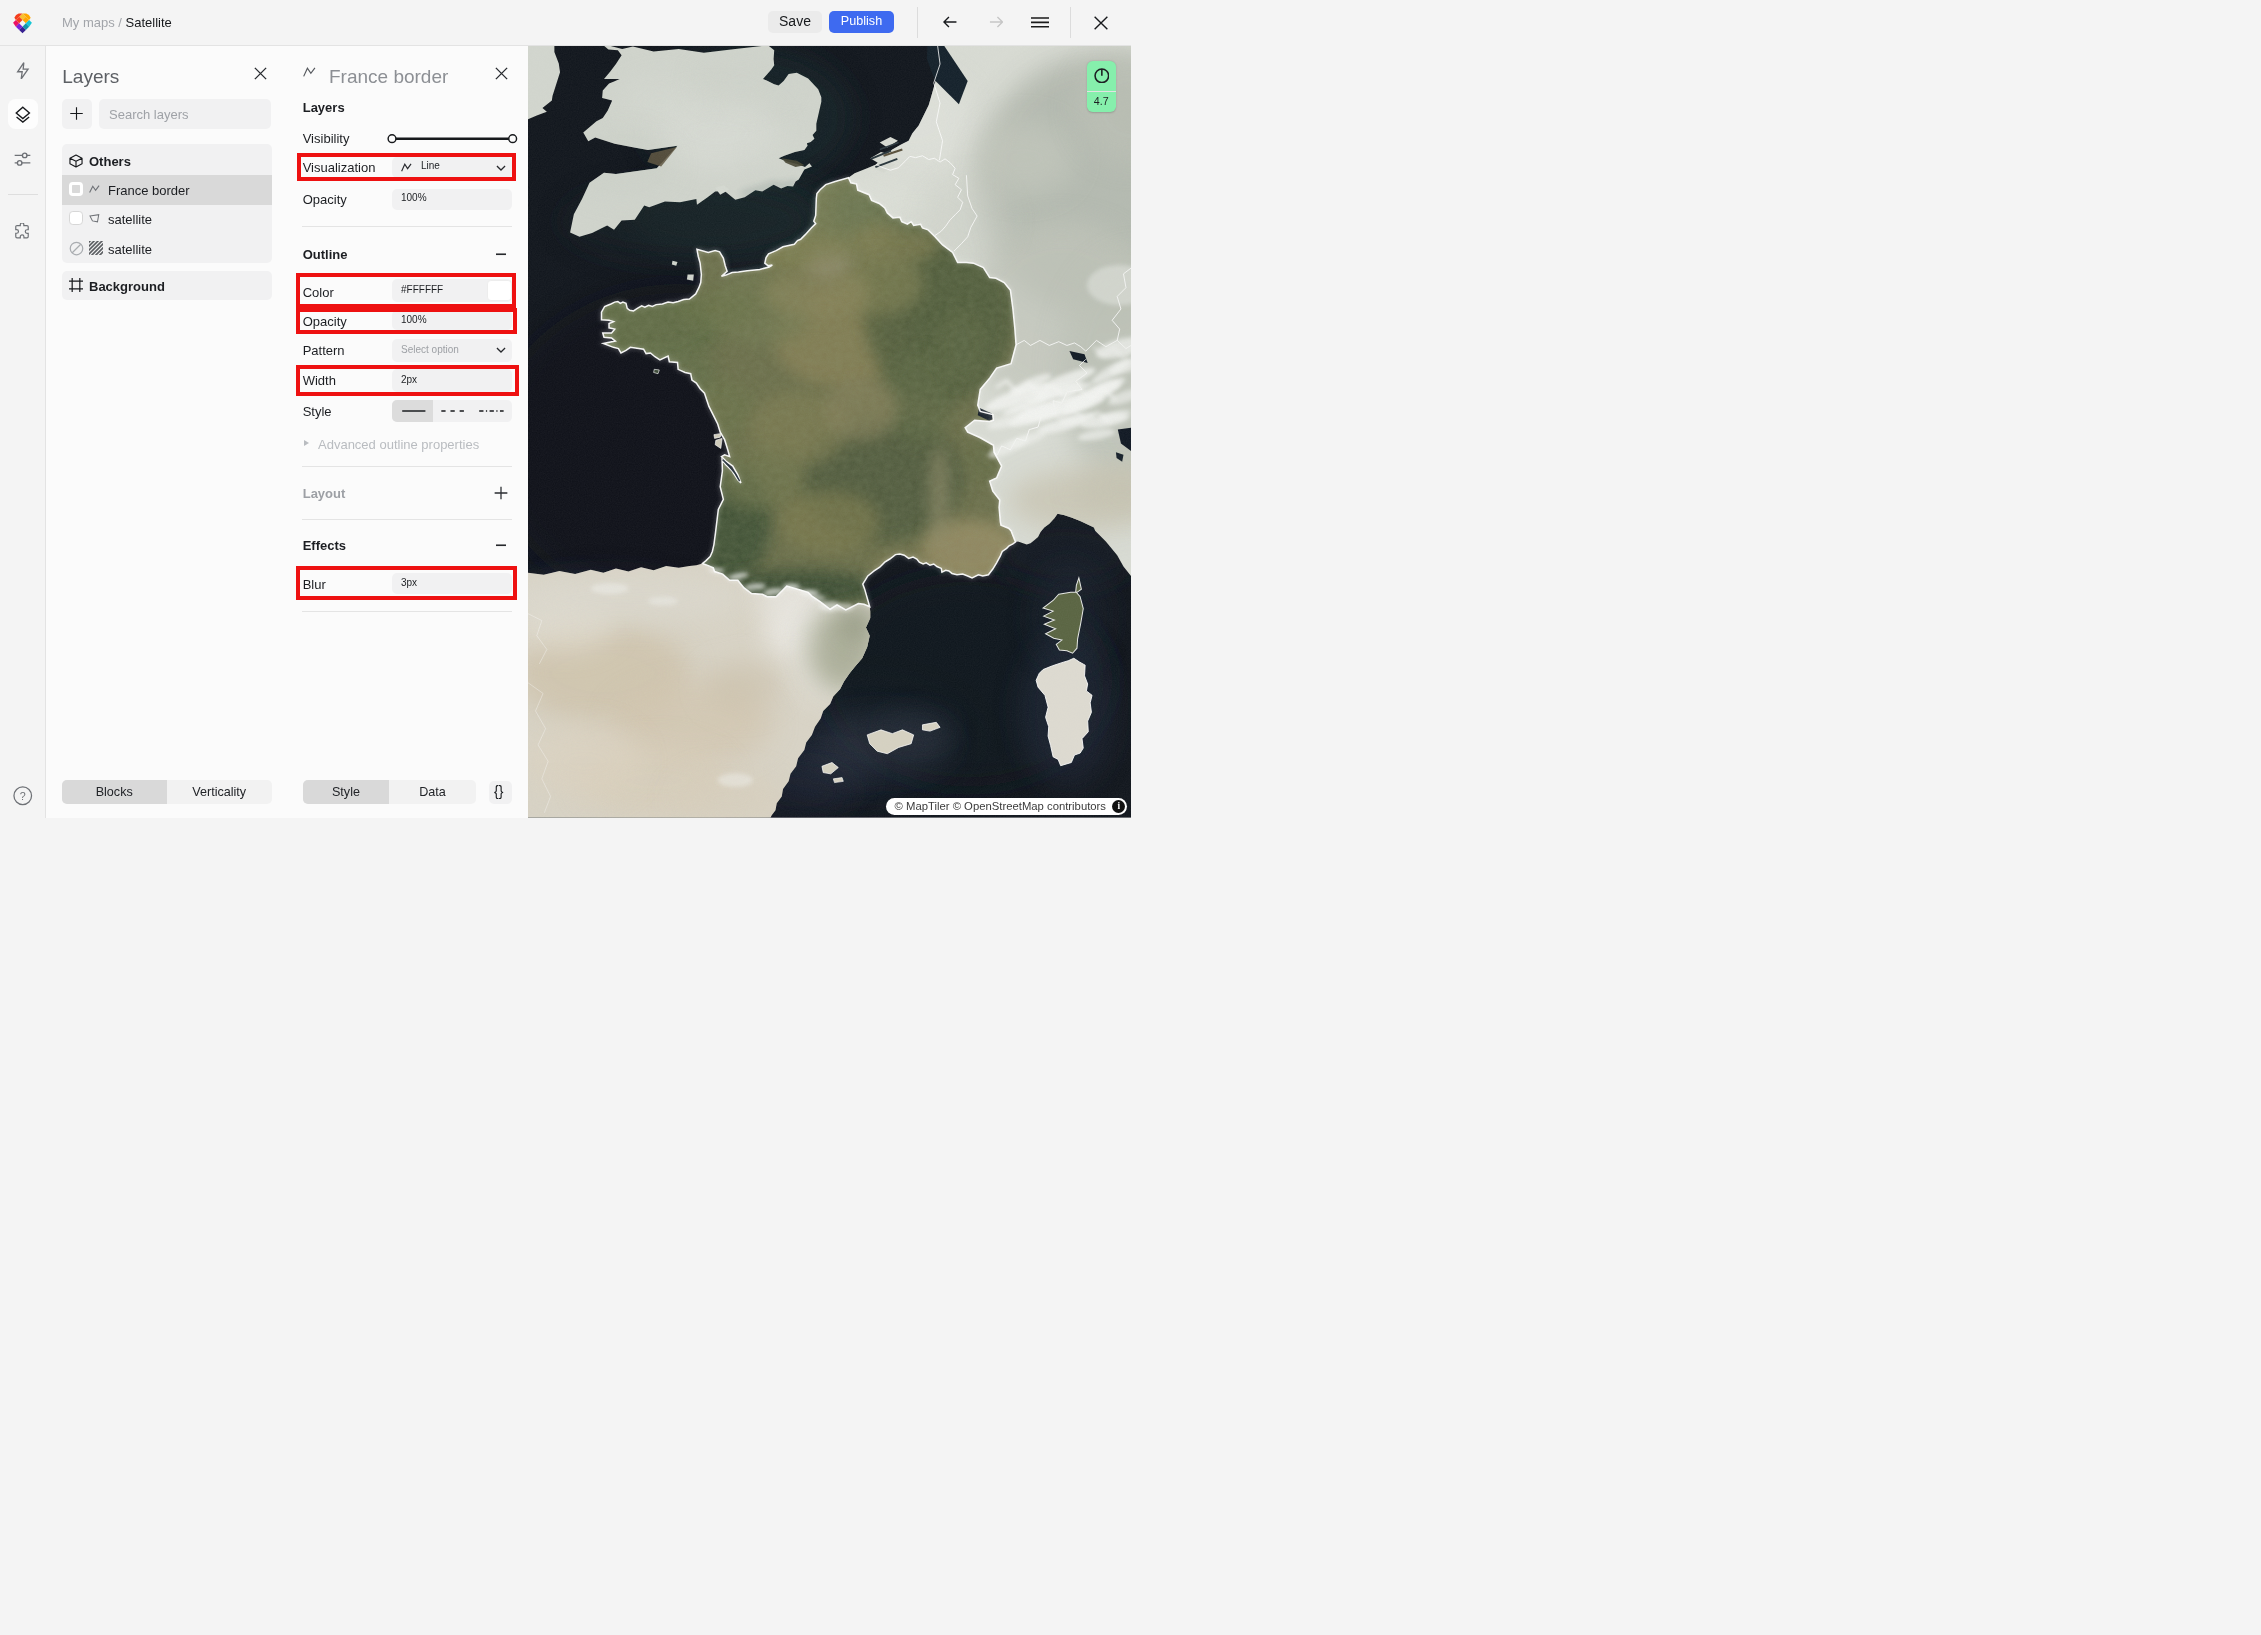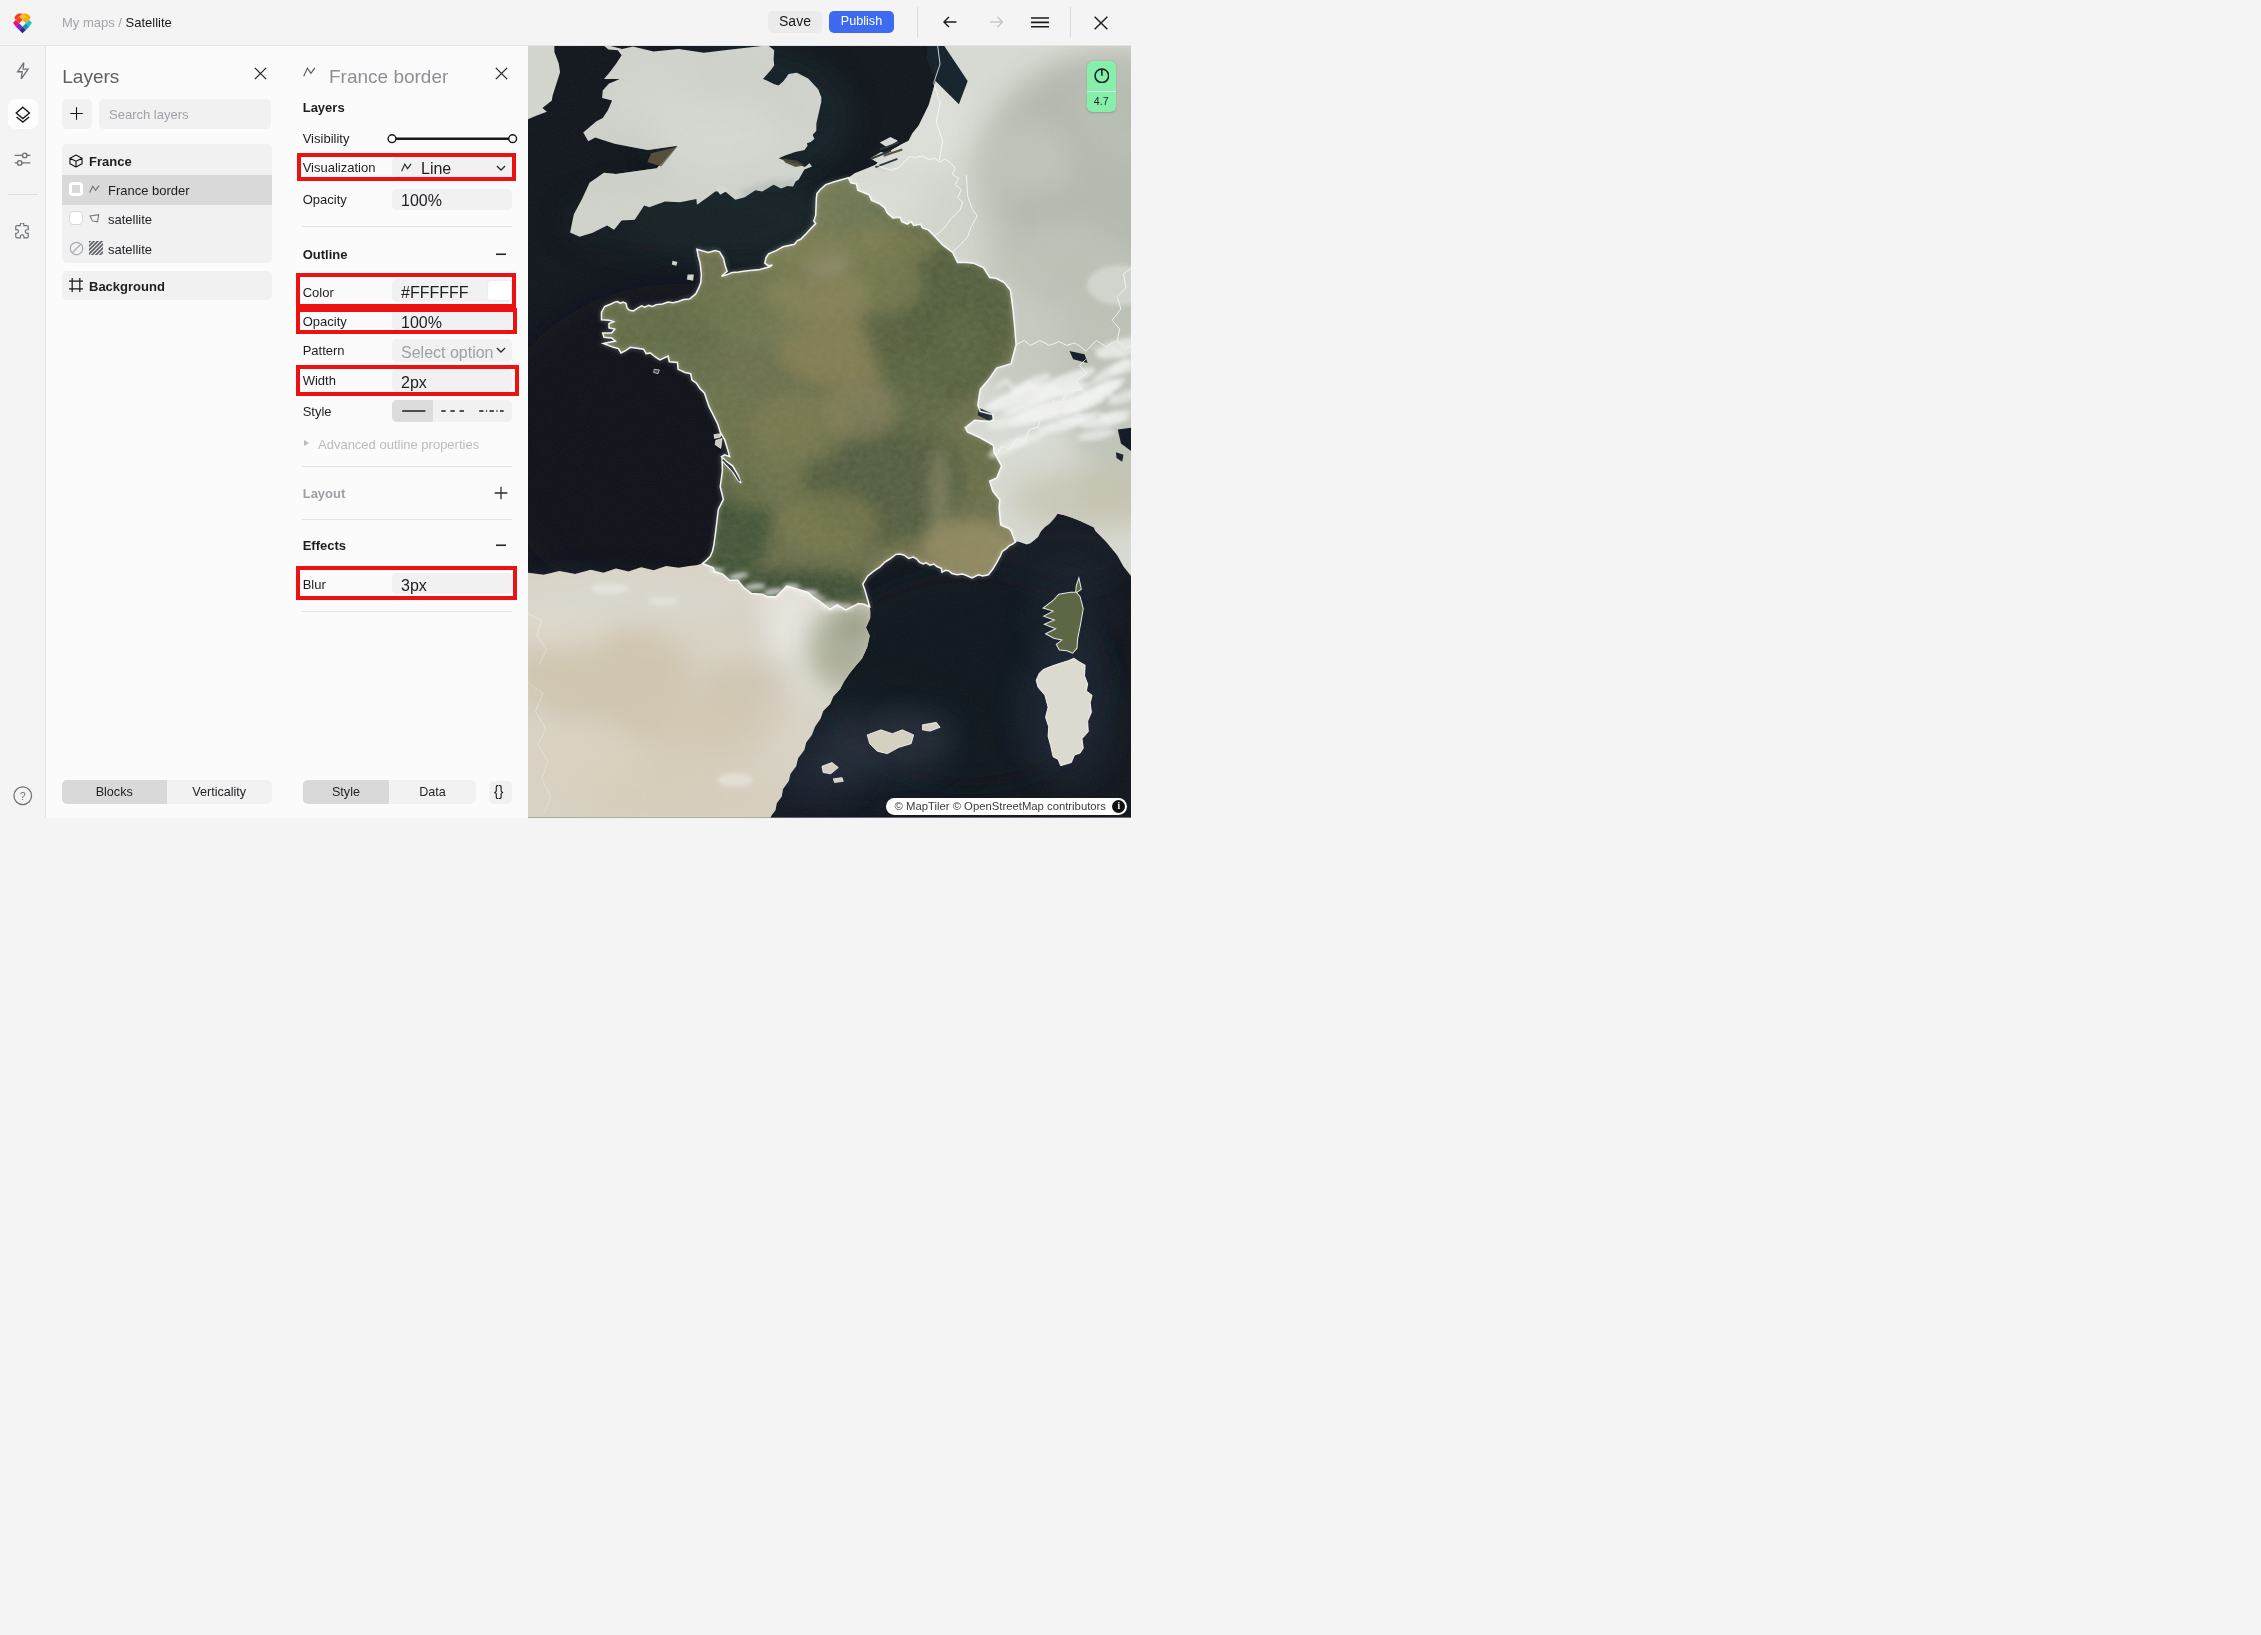--- a/index.html
+++ b/index.html
@@ -8,21 +8,21 @@
 .crumb{position:absolute;left:62px;top:0;height:45px;line-height:45px;font-size:13px;color:#a2a5aa;}
 .crumb b{color:#17191c;font-weight:400;}
 .sidebar{position:absolute;left:0;top:46px;width:45px;height:772px;background:#f4f4f4;border-right:0.6px solid #e3e3e3;z-index:19;}
 .panel{position:absolute;top:46px;height:772px;background:#fbfbfb;z-index:10;}
 #layersPanel{left:46px;width:241px;border-right:0.6px solid #e5e5e5;}
 #propsPanel{left:287px;width:241px;}
 .ptitle{position:absolute;font-size:19px;color:#5d6065;}
 .xbtn{position:absolute;width:15px;height:15px;}
 .ctl{position:absolute;background:#f1f1f2;border-radius:5px;}
 .lbl{position:absolute;font-size:13px;color:#1c1e22;}
-.val{position:absolute;font-size:16px;color:#1c1e22;}
+.val{position:absolute;font-size:10px;color:#1c1e22;}
 .bold{font-weight:700;}
 .gray{color:#9da0a5;}
 .divider{position:absolute;height:0.6px;background:#e4e4e4;left:15.4px;width:210px;}
 .redbox{position:absolute;border:4.4px solid #ee1111;z-index:5;box-sizing:border-box;}
 .tabseg{position:absolute;border-radius:5px;overflow:hidden;display:flex;background:#f2f2f2;}
 .tabseg div{flex:1;text-align:center;font-size:12.6px;color:#222428;display:flex;align-items:center;justify-content:center;}
 svg{display:block;}
 #map{position:absolute;left:528px;top:45px;width:603px;height:773px;z-index:1;}
 </style>
 </head>
@@ -97,21 +97,21 @@
  <svg style="position:absolute;left:23px;top:60px;" width="15" height="15" viewBox="0 0 24 24">
       <path d="M12 2 V22 M2 12 H22" stroke="#17191c" stroke-width="1.8"></path>
     </svg>
  <div class="ctl" style="left:53px;top:53px;width:172px;height:30px;"></div>
  <div class="lbl" style="left:63px;top:61px;color:#9fa2a7;">Search layers</div>
 
  <div class="ctl" style="left:15.7px;top:98px;width:210px;height:119px;"></div>
  <svg style="position:absolute;left:23px;top:108px;" width="14" height="14" viewBox="0 0 22 22">
       <path d="M11 1.5 L20.5 6.5 V15.5 L11 20.5 L1.5 15.5 V6.5 Z M1.5 6.5 L11 11.5 L20.5 6.5 M11 11.5 V20.5" fill="none" stroke="#17191c" stroke-width="1.8" stroke-linejoin="bevel"></path>
     </svg>
- <div class="lbl bold" style="left:43px;top:108px;">France</div>
+ <div class="lbl bold" style="left:43px;top:108px;">Others</div>
  <div style="position:absolute;left:15.7px;top:129px;width:210px;height:29.5px;background:#d9d9d9;"></div>
  <div style="position:absolute;left:23px;top:136px;width:14px;height:14px;background:transparent;border:3.1px solid #ffffff;border-radius:3.8px;box-sizing:border-box;"></div>
  <svg style="position:absolute;left:43px;top:139px;" width="10.7" height="8.2" viewBox="0 0 17 13">
       <path d="M1 12 L6 2 L10.5 8.5 L16 1" fill="none" stroke="#6e7176" stroke-width="1.8"></path>
     </svg>
  <div class="lbl" style="left:62px;top:137px;">France border</div>
  <div style="position:absolute;left:23px;top:165px;width:14px;height:14px;background:#fff;border:0.9px solid #d7d7d7;border-radius:3.8px;box-sizing:border-box;"></div>
  <svg style="position:absolute;left:43px;top:168px;" width="10.7" height="8.8" viewBox="0 0 17 14">
       <path d="M1.5 3 L15.5 1 L13.5 12.5 L5.5 11 Z" fill="none" stroke="#6e7176" stroke-width="1.6"></path>
     </svg>

